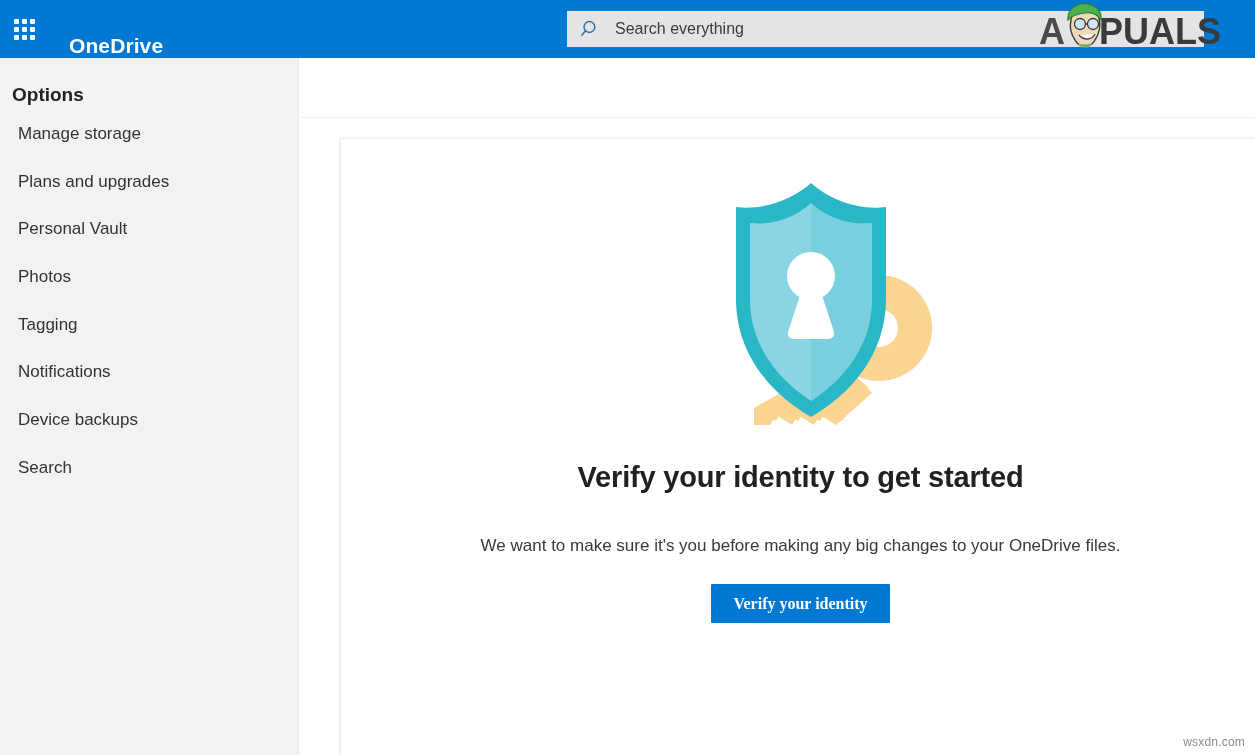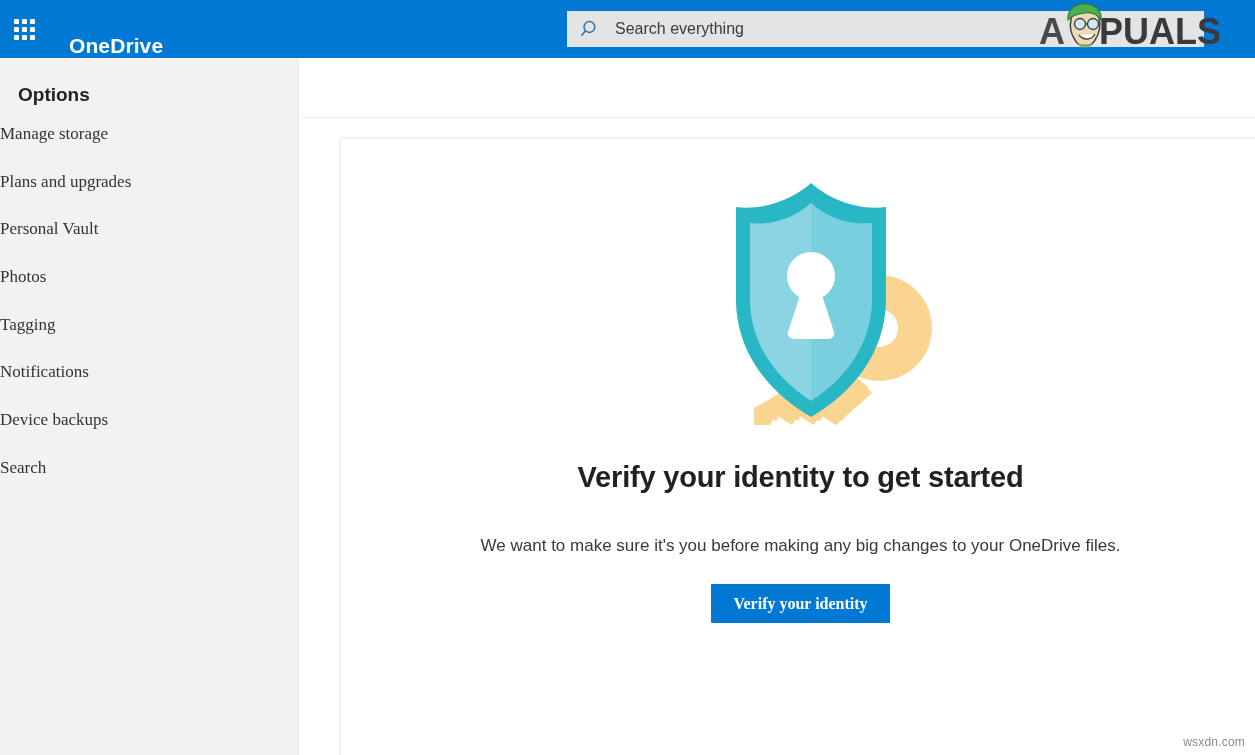--- a/index.html
+++ b/index.html
@@ -112,33 +112,33 @@
     top: 58px; left: 0;
     width: 299px;
     height: 697px;
     background: #f3f2f1;
     border-right: 1px solid #eceaea;
   }
   .side-title {
     font-size: 19px;
     font-weight: bold;
     color: #222222;
-    padding: 21px 0 0 18px;
+    padding: 21px 0 0 12px;
     height: 52px;
     line-height: 32px;
   }
   .side-item {
     height: 47.7px;
     display: flex;
     align-items: center;
+    padding-left: 18px;
     font-size: 17px;
     color: #333333;
     cursor: pointer;
     white-space: nowrap;
-    font-family: Liberation Serif, serif;
   }
   .side-item.selected {
     background: #e1dfdd;
     font-weight: bold;
     color: #1b1b1b;
   }
 
   
   .main {
     position: absolute;

